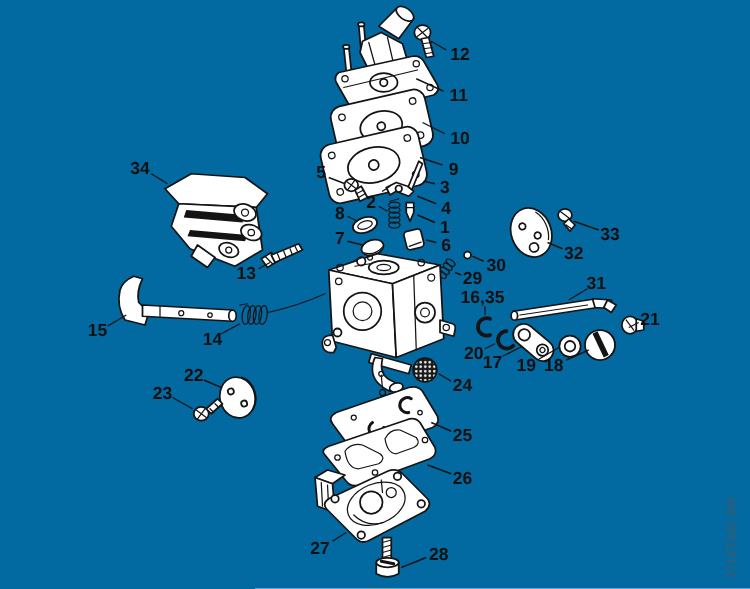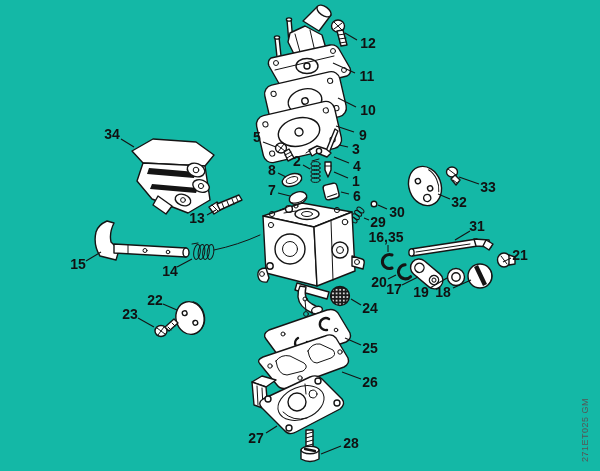--- a/index.html
+++ b/index.html
@@ -1,16 +1,16 @@
 <!DOCTYPE html>
 <html><head>
 <meta charset="utf-8">
 <style>
   html,body{margin:0;padding:0;background:#fff}
-  .stage{position:relative;width:600px;height:471px;background:#14b8a6;overflow:hidden}
+  .stage{position:relative;width:600px;height:471px;background:#0369a1;overflow:hidden}
   svg{display:block}
   .s{fill:#fff;stroke:#141414;stroke-width:1.4;stroke-linejoin:round;stroke-linecap:round}
   .t{fill:none;stroke:#141414;stroke-width:1;stroke-linejoin:round;stroke-linecap:round}
   .b{fill:#141414;stroke:none}
   .clip{fill:none;stroke:#141414;stroke-width:3;stroke-linecap:round}
   .cs{fill:none;stroke:#141414;stroke-width:2.4;stroke-linecap:round}
   .callout{font:bold 14px "Liberation Sans",sans-serif;fill:#111;text-anchor:middle;dominant-baseline:central}
   .leader{stroke:#141414;stroke-width:1.1}
   .wm{font:9px "Liberation Sans",sans-serif;fill:#555;text-anchor:middle;letter-spacing:.5px}
 </style>

